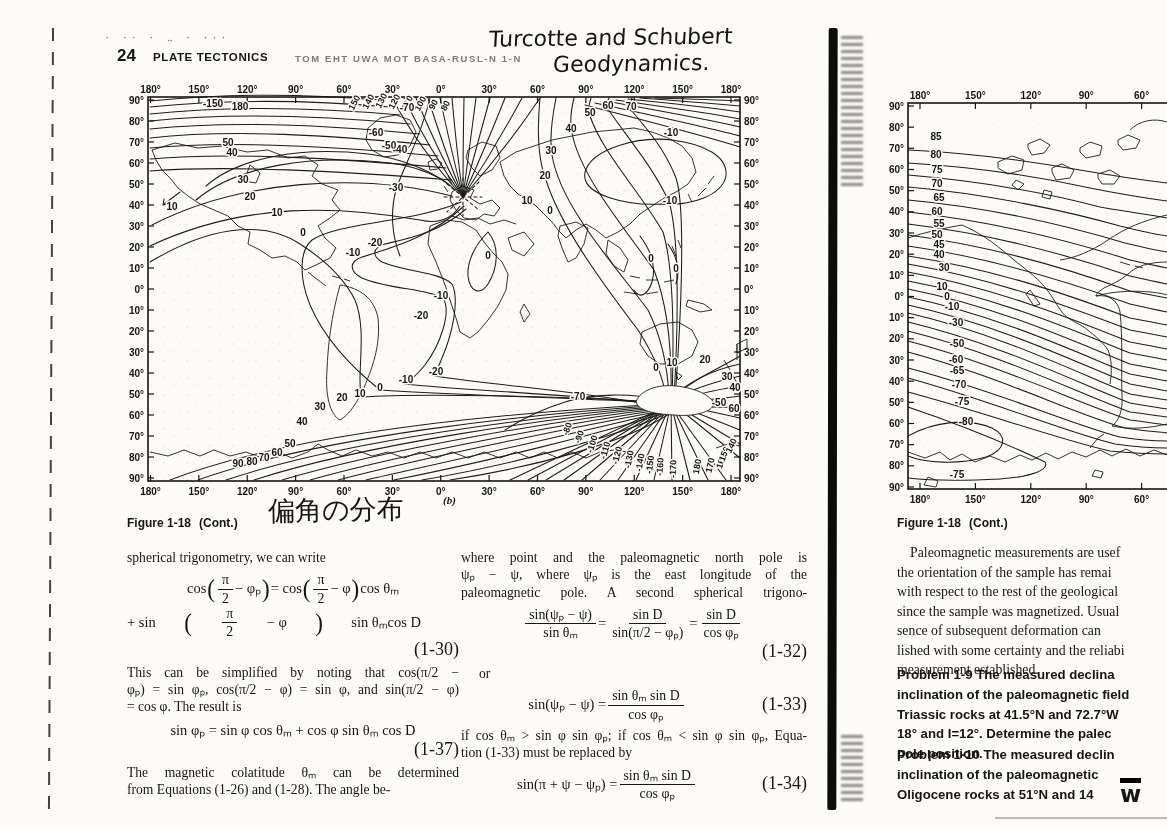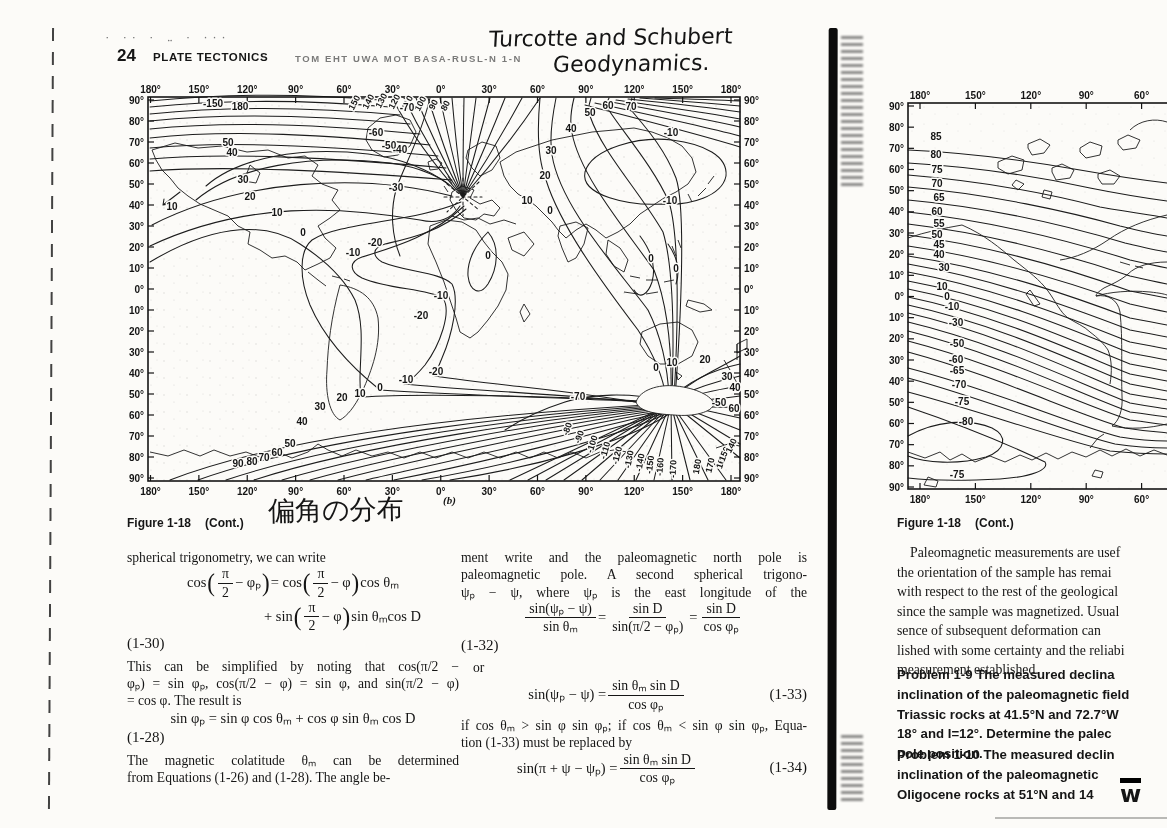--- a/index.html
+++ b/index.html
@@ -33,37 +33,37 @@
   .map2{left:880px;top:82px;width:287px;height:430px;}
   .cl path{fill:none;stroke:#1c1c1c;stroke-width:1.05;stroke-linecap:round;}
   .cl path.dash{stroke-dasharray:3 3;}
   .co path{fill:none;stroke:#1c1c1c;stroke-width:.9;stroke-linejoin:round;}
   .blob{fill:#fcfbf8;stroke:#1c1c1c;stroke-width:.9;}
   .ticklab{font-family:"Liberation Sans",sans-serif;font-weight:700;font-size:10px;fill:#141414;}
   .clab{font-family:"Liberation Sans",sans-serif;font-weight:700;fill:#141414;
         paint-order:stroke;stroke:#fcfbf8;stroke-width:3px;stroke-linejoin:round;}
   
   .cap{position:absolute;font:700 12px "Liberation Sans",sans-serif;}
-  .cap .cont{margin-left:14px;}
+  .cap .cont{margin-left:8px;}
   .cap1{left:127px;top:516px;} .cap2{left:897px;top:516px;}
   .jpnote{position:absolute;left:268px;top:492px;font-family:"DejaVu Sans",sans-serif;
      font-size:27px;transform:rotate(-1deg);}
   .subb{position:absolute;left:443px;top:494px;font:italic 700 11px "Liberation Serif",serif;}
   
   .col{position:absolute;top:549px;font-size:13.6px;line-height:17.4px;}
   .col-left{left:127px;width:332px;}
   .col-right{left:461px;width:346px;}
   .pline{text-align:justify;text-align-last:justify;}
   .pline.rag{text-align-last:left;}
-  .orword{margin:3px 12px 2px;}
+  .orword{margin:3px 18px 2px;}
   
-  .eq{position:relative;margin:0 0 5px;font-size:14.5px;}
+  .eq{position:relative;margin:6px 0 5px;font-size:14.5px;}
   .eq-line{display:flex;justify-content:center;align-items:center;}
-  .eq-line.l2{justify-content:flex-end;padding-right:38px;}
-  .eq-num{text-align:left;font-size:15px;margin-top:2px;}
+  .eq-line.l2{justify-content:space-between;padding-right:38px;}
+  .eq-num{text-align:right;font-size:18px;margin-top:2px;}
   .eq.inline-num .eq-num{position:absolute;right:0;top:50%;transform:translateY(-50%);margin:0;}
   .eq.inline-num .eq-line{padding-right:54px;}
   .frac{display:inline-flex;flex-direction:column;align-items:center;margin:0 2px;font-size:13.8px;}
   .frac .fn{padding:0 4px 1px;border-bottom:1.2px solid #151515;line-height:1.1;white-space:nowrap;}
   .frac .fd{padding:1px 4px 0;line-height:1.1;white-space:nowrap;}
   .bigp{font-size:23px;font-weight:400;margin:0 1px;transform:scaleY(1.12);}
   
   .rp-block{position:absolute;white-space:nowrap;}
   .rp-para{left:897px;top:543px;width:300px;font-size:13.8px;line-height:19.5px;}
   .rp-para .pline{text-align:left;text-align-last:left;}
@@ -467,33 +467,33 @@
     </div>
     <div>
         <div class="pline">This can be simplified by noting that cos(π/2 −</div>
         <div class="pline">φₚ) = sin φₚ, cos(π/2 − φ) = sin φ, and sin(π/2 − φ)</div>
         <div class="pline rag">= cos φ. The result is</div>
       </div>
     <div class="eq">
       <div class="eq-line">
           <span>sin φₚ = sin φ cos θₘ + cos φ sin θₘ cos D</span>
         </div>
-      <div class="eq-num">(1-28)</div>
+      <div class="eq-num">(1-37)</div>
     </div>
     <div>
         <div class="pline">The magnetic colatitude θₘ can be determined</div>
         <div class="pline rag">from Equations (1-26) and (1-28). The angle be-</div>
       </div>
   </div>
 
   <div class="col col-right">
     <div>
-        <div class="pline">ment write and the paleomagnetic north pole is</div>
+        <div class="pline">where point and the paleomagnetic north pole is</div>
+        <div class="pline">ψₚ − ψ, where ψₚ is the east longitude of the</div>
         <div class="pline">paleomagnetic pole. A second spherical trigono-</div>
-        <div class="pline">ψₚ − ψ, where ψₚ is the east longitude of the</div>
       </div>
     <div class="eq">
       <div class="eq-line">
           <span class="frac">
             <span class="fn">sin(ψₚ − ψ)</span>
             <span class="fd">sin θₘ</span>
           </span>
           <span> = </span>
           <span class="frac">
             <span class="fn">sin D</span>

